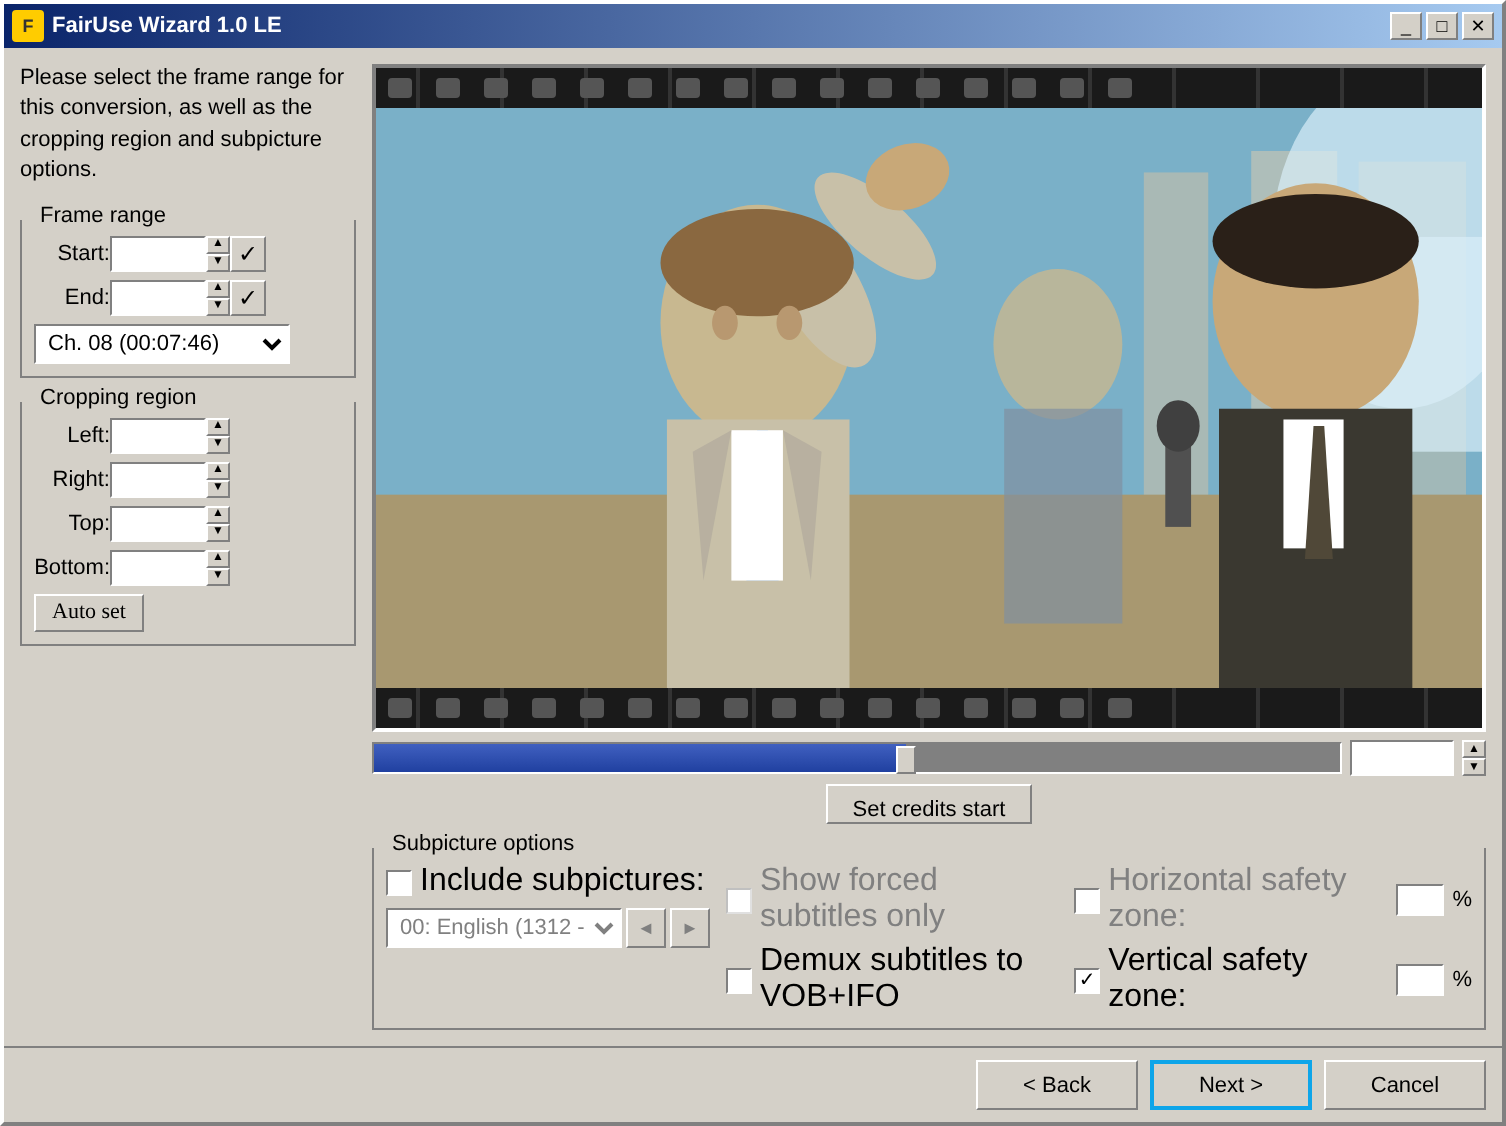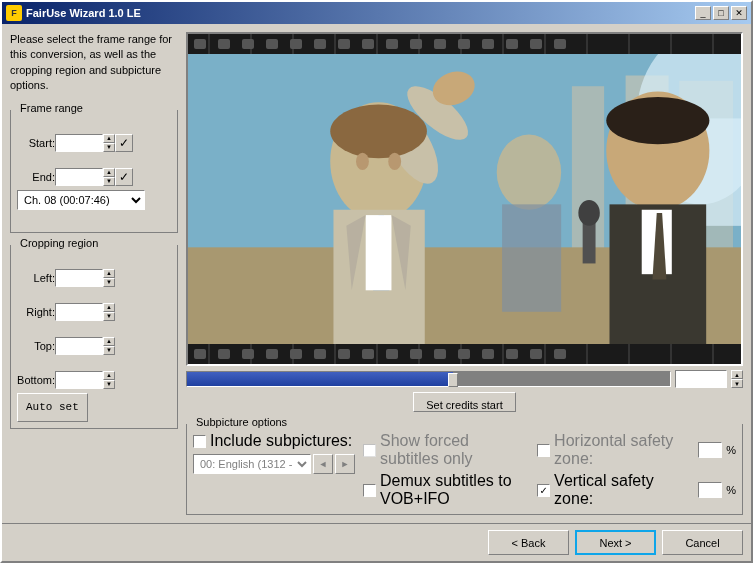--- a/index.html
+++ b/index.html
@@ -100,21 +100,20 @@
       left: 6px;
       background: #d4d0c8;
       padding: 0 3px;
       font-size: 11px;
     }
     .field-row {
       display: flex;
       align-items: center;
       margin-bottom: 4px;
       gap: 0;
-      margin-top: 16px;
     }
     .field-label {
       font-size: 11px;
       width: 38px;
       text-align: right;
     }
     .spinbox {
       display: flex;
       align-items: center;
     }
@@ -155,41 +154,41 @@
       display: flex;
       align-items: center;
       justify-content: center;
       font-size: 12px;
       cursor: pointer;
     }
     .dropdown-row {
       display: flex;
       align-items: center;
       gap: 2px;
-      margin-bottom: 16px;
+      margin-bottom: 0;
     }
     .dropdown {
       height: 20px;
       border: 1px solid;
       border-color: #808080 #ffffff #ffffff #808080;
       background: white;
       font-size: 11px;
       padding: 1px 2px;
       font-family: inherit;
       cursor: pointer;
     }
     .btn-auto {
-      height: 29px;
+      height: 19px;
       padding: 2px 8px;
       background: #d4d0c8;
       border: 1px solid;
       border-color: #ffffff #808080 #808080 #ffffff;
       font-size: 11px;
       cursor: pointer;
-      font-family: Liberation Mono, monospace;
+      font-family: Liberation Serif, serif;
     }
     .right-panel {
       flex: 1;
       display: flex;
       flex-direction: column;
       gap: 4px;
     }
     .video-area {
       flex: 1;
       background: #000;

